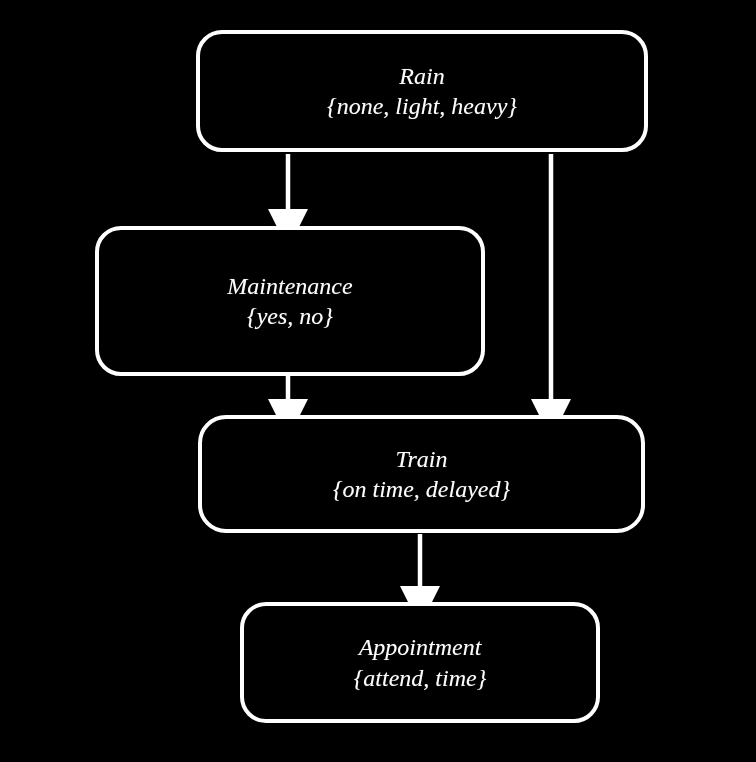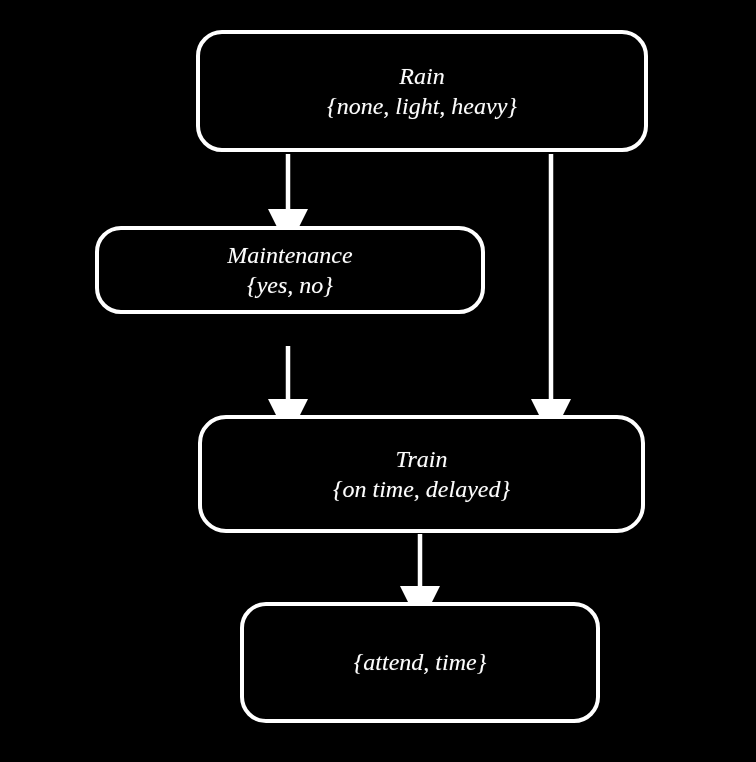--- a/index.html
+++ b/index.html
@@ -64,27 +64,28 @@
     <line x1="288" y1="346" x2="288" y2="404" stroke="#ffffff" stroke-width="4.5" marker-end="url(#arrowhead)"></line>
 
     <line x1="420" y1="534" x2="420" y2="591" stroke="#ffffff" stroke-width="4.5" marker-end="url(#arrowhead)"></line>
   </svg>
 
   <div class="node" style="left:196px; top:30px; width:452px; height:122px;">
     <span class="ln1">Rain</span>
     <span class="ln2">{none, light, heavy}</span>
   </div>
 
-  <div class="node" style="left:95px; top:226px; width:390px; height:88px;">
+  <div class="node" style="left:95px; top:226px; width:390px; height:150px;">
     <span class="ln1">Maintenance</span>
     <span class="ln2">{yes, no}</span>
   </div>
 
   <div class="node" style="left:198px; top:415px; width:447px; height:118px;border-radius:28px;">
     <span class="ln1">Train</span>
     <span class="ln2">{on time, delayed}</span>
   </div>
 
   <div class="node" style="left:240px; top:602px; width:360px; height:121px;">
+    <span class="ln1">Appointment</span>
     <span class="ln2">{attend, time}</span>
   </div>
 
 </div>
 
 </body></html>

